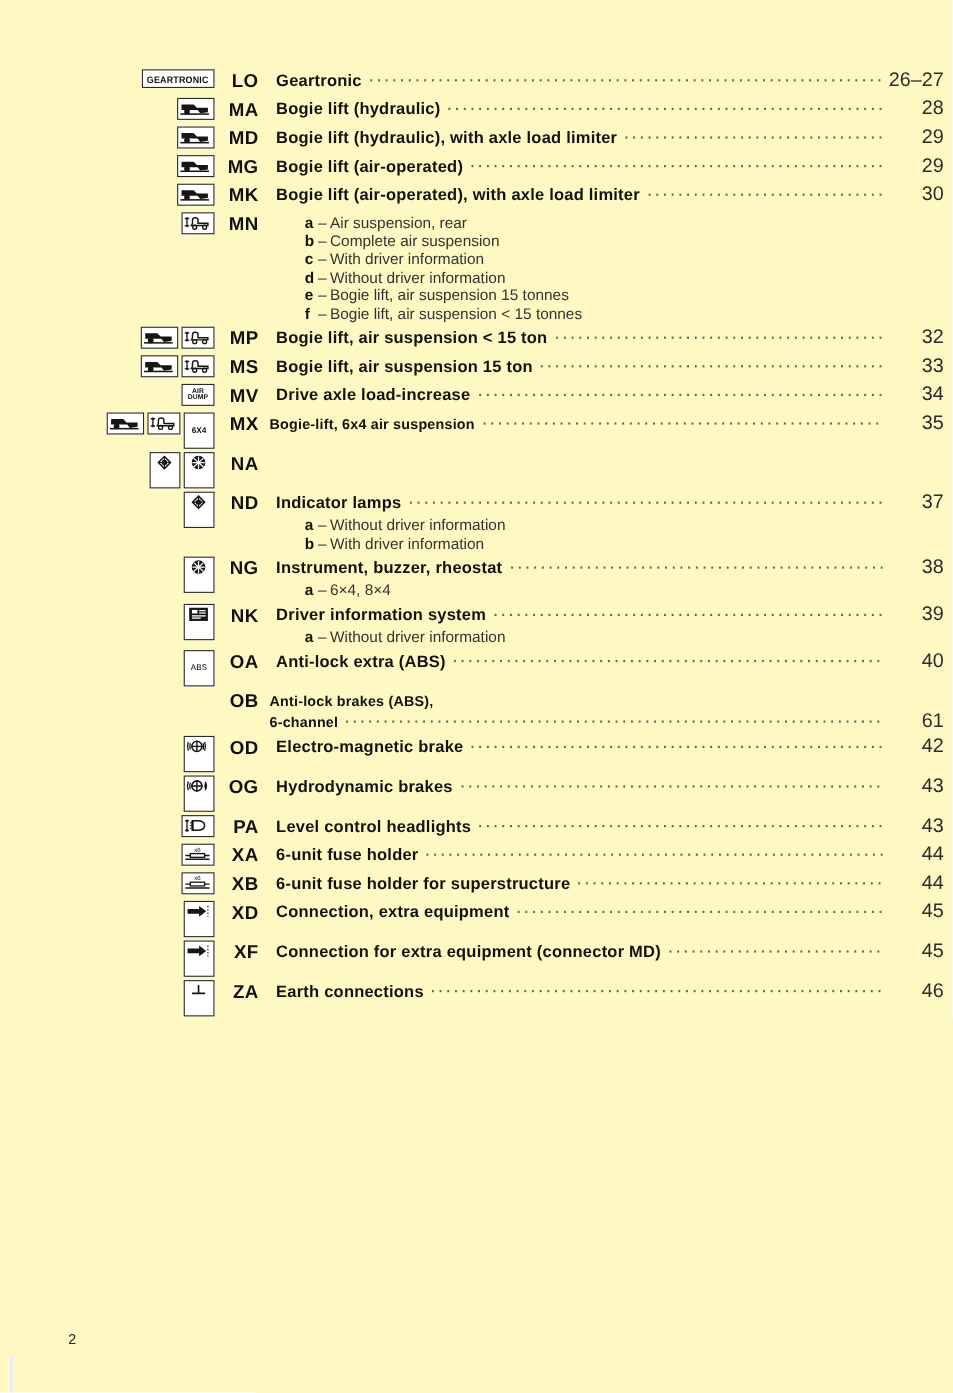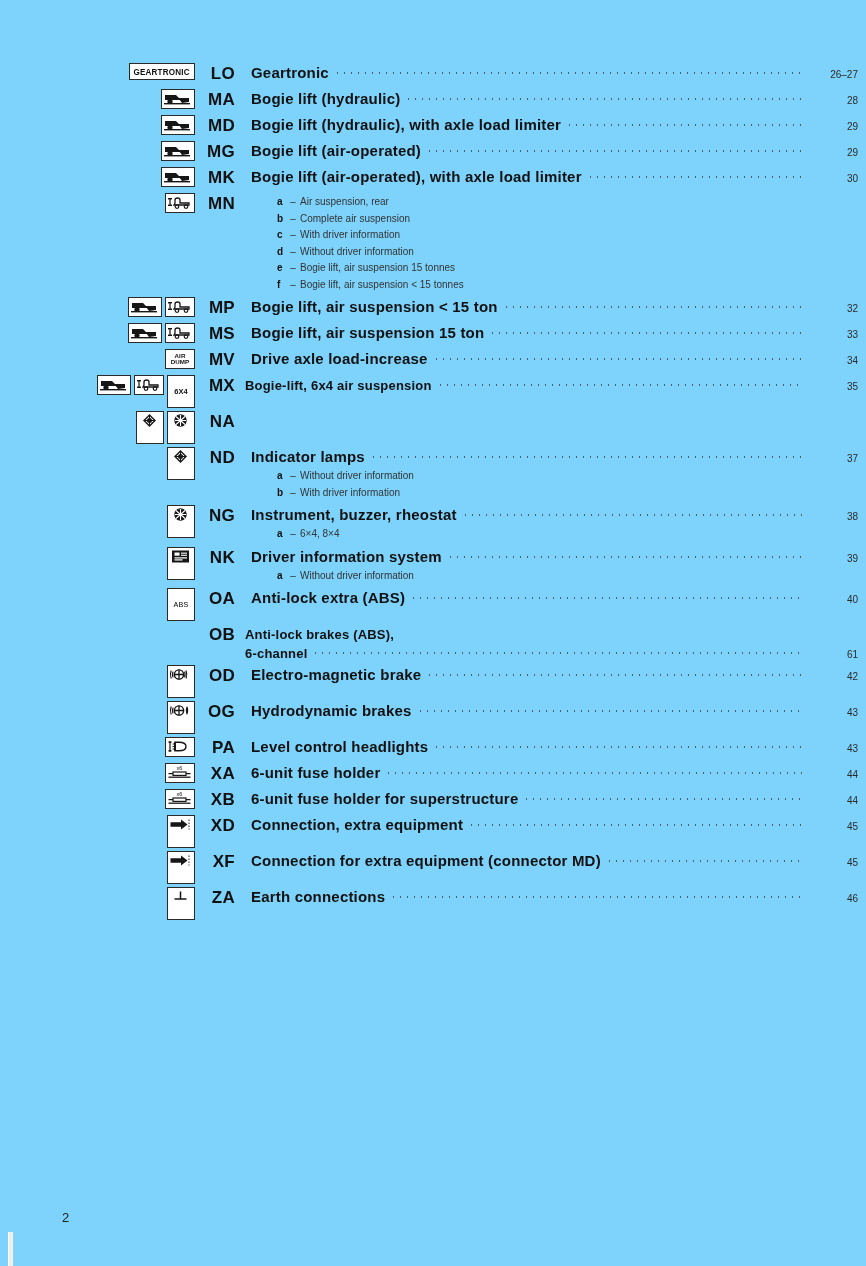--- a/index.html
+++ b/index.html
@@ -12,21 +12,21 @@
     height: 1266px;
     position: relative;
     font-family: "Liberation Sans", sans-serif;
     color: #1a1a1a;
     overflow: hidden;
   }
 
   #page {
     position: absolute;
     inset: 0;
-    background: #7dd3fc;
+    background: #fef9c3;
   }
 
   
   .toc {
     position: absolute;
     left: 0;
     top: 60px;
     width: 866px;
   }
 
@@ -102,21 +102,21 @@
     bottom: 4px;
     height: 2px;
     background-image: radial-gradient(circle, #4a4a4a 0.9px, transparent 1.1px);
     background-size: 7px 2px;
     background-repeat: repeat-x;
     opacity: 0.85;
   }
   .leader.none::after { display: none; }
 
   .pageno {
-    font-size: 10px;
+    font-size: 18px;
     color: #2b2b2b;
     white-space: nowrap;
     text-align: right;
     min-width: 46px;
     padding-right: 0;
     font-family: "Liberation Sans", sans-serif;
   }
 
   .pagewrap {
     width: 58px;
@@ -126,21 +126,21 @@
     box-sizing: border-box;
   }
 
   
   .subs {
     margin-top: 2px;
     margin-left: 26px;
     margin-bottom: 1px;
   }
   .sub {
-    font-size: 10px;
+    font-size: 14px;
     color: #333;
     line-height: 16.5px;
     white-space: nowrap;
   }
   .sub .lbl {
     font-weight: bold;
     display: inline-block;
     width: 9px;
     color: #111;
   }

